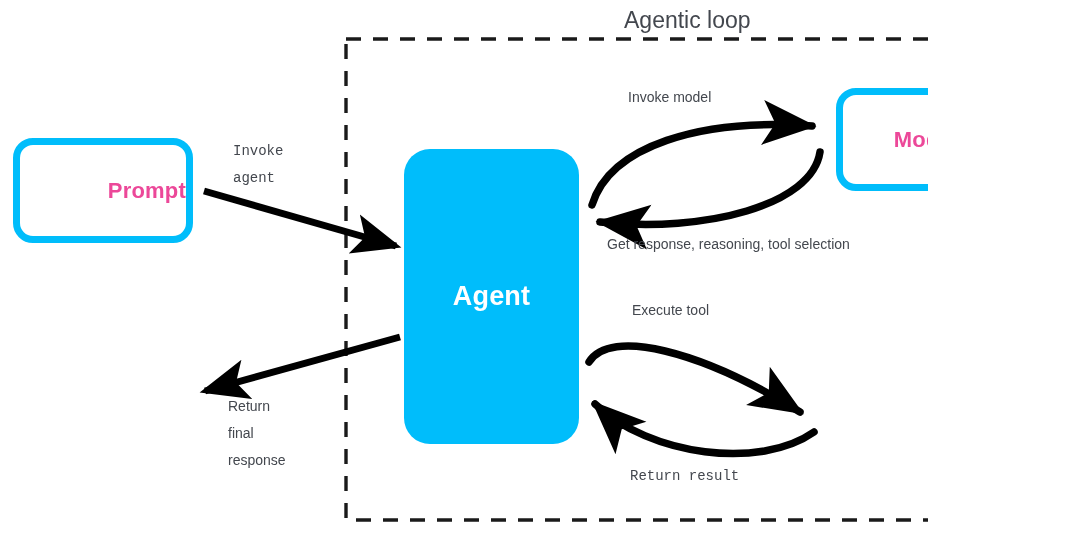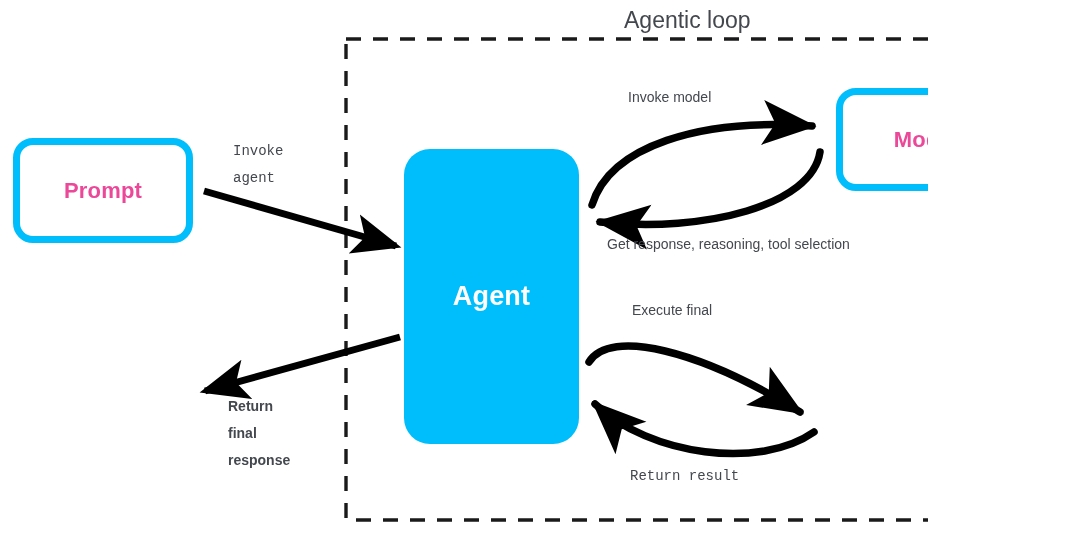--- a/index.html
+++ b/index.html
@@ -49,21 +49,21 @@
   .node-filled {
     background: #00bdfb;
     border-radius: 26px;
   }
   .node-filled .node-label {
     color: #ffffff;
     font-weight: bold;
     font-size: 27px;
     letter-spacing: 0.2px;
   }
-  #node-prompt { left: 13px;  top: 138px; width: 180px; height: 105px; }
+  #node-prompt { left: 13px;  top: 138px; width: 180px; height: 105px; justify-content: flex-end; }
   #node-result { left: 13px;  top: 345px; width: 180px; height: 105px; }
   #node-model  { left: 836px; top: 88px;  width: 180px; height: 103px; }
   #node-tools  { left: 832px; top: 370px; width: 178px; height: 103px; }
   #node-agent  { left: 404px; top: 149px; width: 175px; height: 295px; }
 
   
   .edge-label {
     position: absolute;
     color: #43474e;
     font-size: 14px;
@@ -71,21 +71,21 @@
     white-space: pre-line;
   }
   .region-title {
     position: absolute;
     color: #43474e;
     font-size: 23px;
     line-height: 27px;
   }
   #label-agentic-loop   { left: 624px; top: 7px; }
   #label-invoke-agent   { left: 233px; top: 138px; font-family: Liberation Mono, monospace; }
-  #label-return-final   { left: 228px; top: 393px; font-weight: bold; }
+  #label-return-final   { left: 228px; top: 393px; }
   #label-invoke-model   { left: 628px; top: 84px; }
   #label-get-response   { left: 607px; top: 231px; }
   #label-execute-tool   { left: 632px; top: 297px; }
   #label-return-result  { left: 630px; top: 463px; font-family: Liberation Mono, monospace; }
 </style>
 </head>
 <body>
 
 <div id="canvas">
 
@@ -136,17 +136,17 @@
 agent</div>
 
   <div class="edge-label" id="label-return-final">Return
 final
 response</div>
 
   <div class="edge-label" id="label-invoke-model">Invoke model</div>
 
   <div class="edge-label" id="label-get-response">Get response, reasoning, tool selection</div>
 
-  <div class="edge-label" id="label-execute-tool">Execute final</div>
+  <div class="edge-label" id="label-execute-tool">Execute tool</div>
 
   <div class="edge-label" id="label-return-result">Return result</div>
 
 </div>
 
 </body></html>

